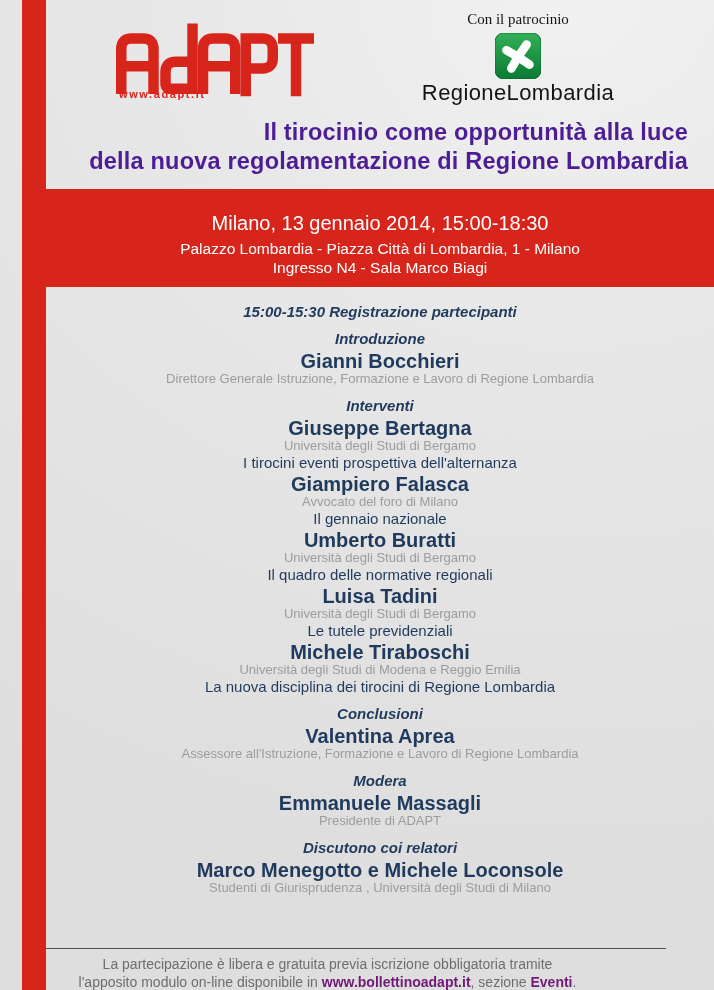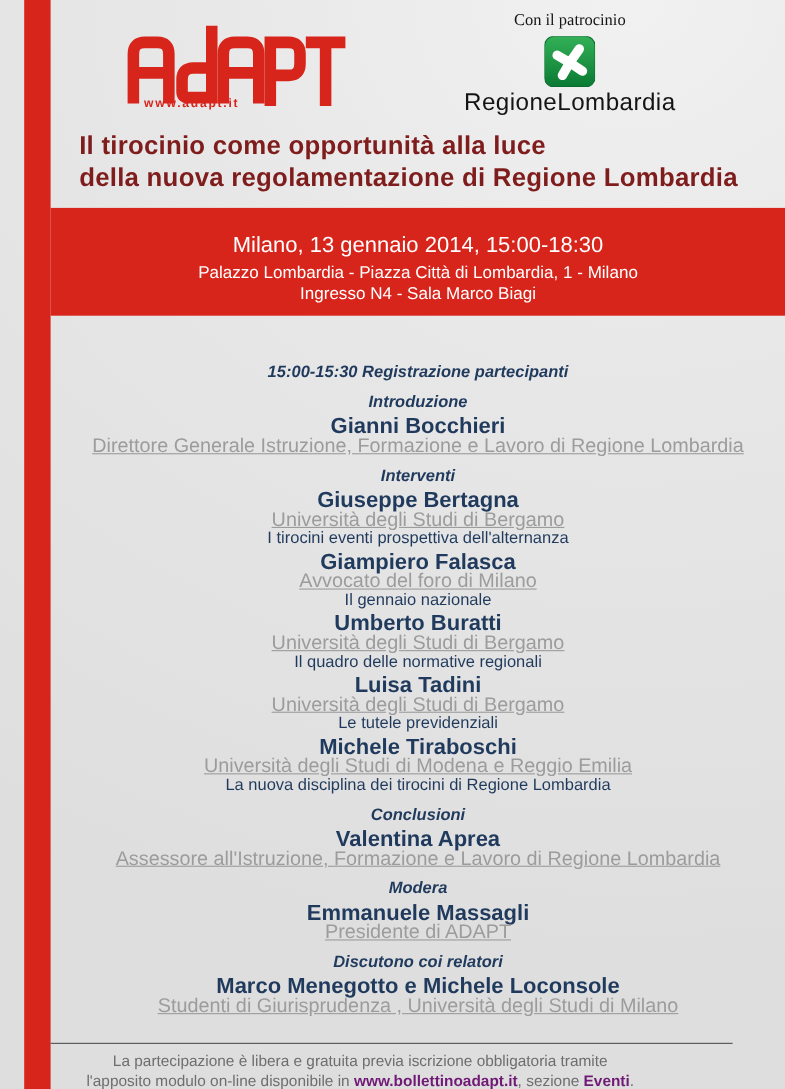--- a/index.html
+++ b/index.html
@@ -16,44 +16,44 @@
     font-family:"Liberation Sans",sans-serif;
     -webkit-font-smoothing:antialiased;
   }
   .stripe{position:absolute;left:22px;top:0;width:24px;height:990px;background:var(--red);}
   .content{position:absolute;left:46px;top:0;width:668px;height:990px;}
 
   
   .header{position:relative;height:112px;}
   .adapt-logo{position:absolute;left:64px;top:22px;width:225px;height:82px;}
   .adapt-logo svg{display:block;}
-  .adapt-url{position:absolute;left:21px;top:66px;font-size:11px;font-weight:bold;
+  .adapt-url{position:absolute;left:9px;top:66px;font-size:11px;font-weight:bold;
     letter-spacing:1.6px;color:var(--red);text-align:right;}
   .patronage{position:absolute;left:352px;top:10px;width:240px;text-align:center;}
   .patronage-label{font-family:"Liberation Serif",serif;font-size:15px;color:#151515;line-height:18px;}
   .rl-icon{margin:5px auto 2px;width:46px;height:46px;}
   .patronage-org{font-size:22px;color:#141414;letter-spacing:0.4px;line-height:24px;}
 
   
-  .title{margin:6px 26px 0;text-align:left;font-size:23.5px;font-weight:bold;
-    color:#7f1d1d;line-height:29px;letter-spacing:0.2px;}
+  .title{margin:6px 26px 0;text-align:right;font-size:23.5px;font-weight:bold;
+    color:#4c1d95;line-height:29px;letter-spacing:0.2px;}
 
   
   .banner{margin-top:13px;background:var(--red);color:#fff;text-align:center;padding:22px 0 10px;}
   .banner-datetime{font-size:20px;line-height:24px;margin-bottom:4px;}
   .banner-venue,.banner-room{font-size:15.5px;line-height:19px;}
 
   
-  .program{text-align:center;color:var(--navy);padding-top:16px;margin-top:27px;}
+  .program{text-align:center;color:var(--navy);padding-top:16px;}
   .registration{font-size:15px;font-style:italic;font-weight:bold;line-height:17px;margin:0 0 6px;}
   .section-heading{font-size:15px;font-style:italic;font-weight:bold;line-height:17px;
     margin:10px 0 6px;color:var(--navy);}
   .entry{margin-bottom:5px;}
   .speaker-name{font-size:20px;font-weight:bold;line-height:17px;}
-  .speaker-affiliation{font-size:18px;color:var(--gray);line-height:17px;text-decoration:underline;}
+  .speaker-affiliation{font-size:13px;color:var(--gray);line-height:17px;}
   .talk-title{font-size:15px;line-height:17px;}
 
   
   .footer{position:absolute;left:0;width:563px;top:948px;text-align:center;
     color:var(--footer-gray);font-size:14px;line-height:17.5px;}
   .divider{width:620px;margin:0 auto 7px;border:0;border-top:1.5px solid #4f4f4f;}
   .footer b{color:#701a75;}
 </style>
 </head>
 <body>

